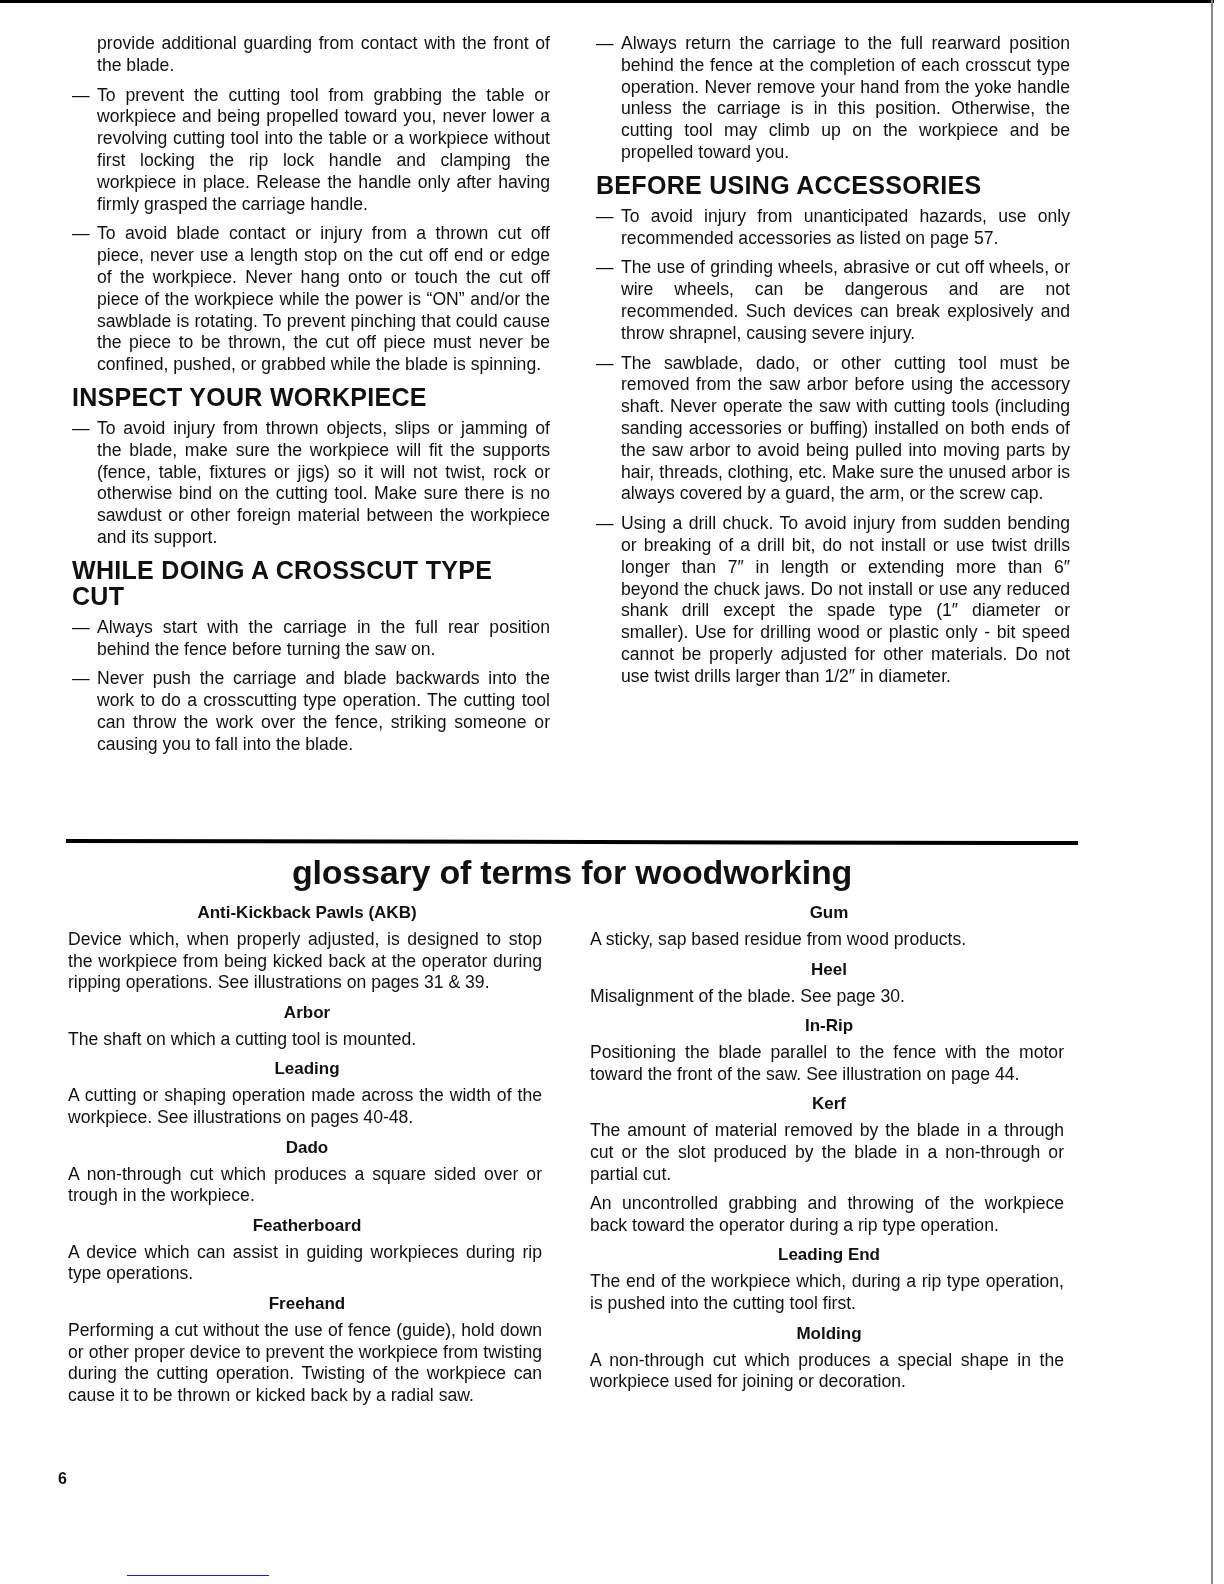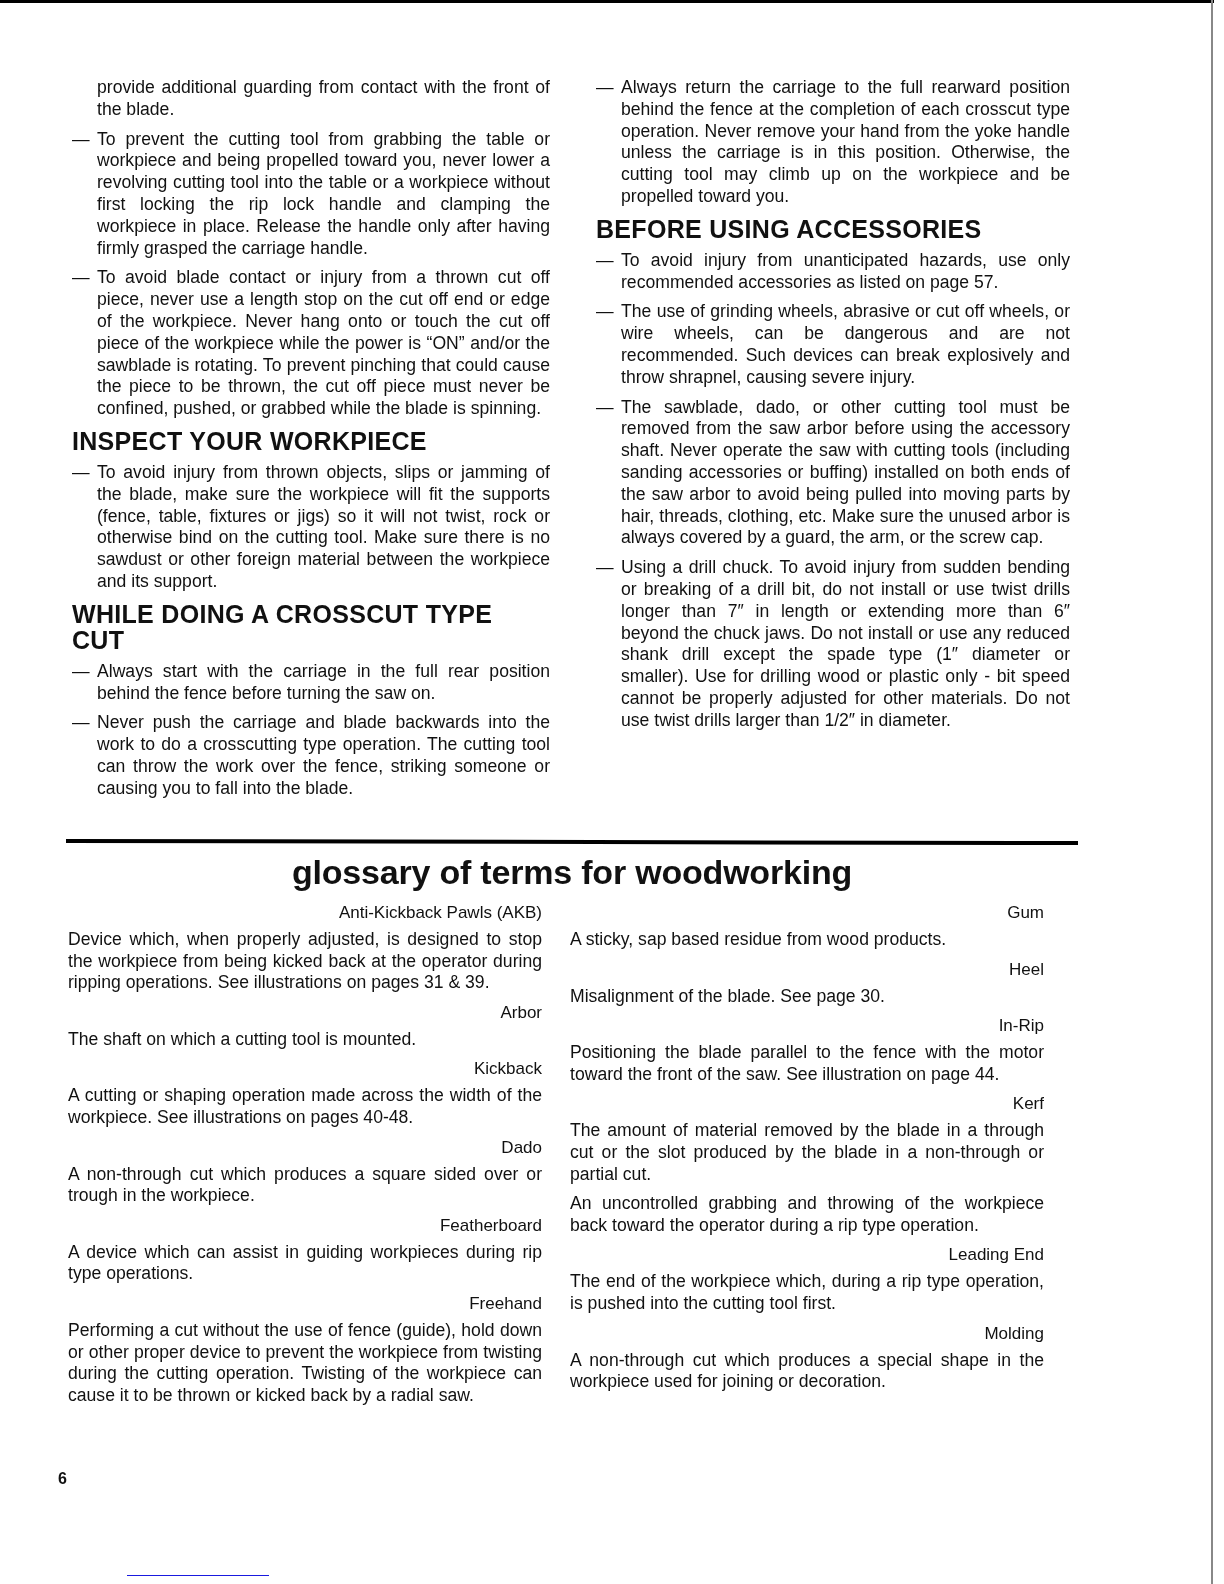--- a/index.html
+++ b/index.html
@@ -3,21 +3,21 @@
 <meta charset="utf-8">
 <style>
   html, body { margin: 0; padding: 0; background: #ffffff; }
   body {
     width: 1224px; height: 1584px; position: relative; overflow: hidden;
     font-family: "Liberation Sans", "DejaVu Sans", sans-serif; color: #111;
   }
   .top-border { position: absolute; left: 0; top: 0; width: 1214px; height: 3px; background: #000; }
   .right-border { position: absolute; left: 1211px; top: 0; width: 2px; height: 1584px; background: #888; }
 
-  .col { position: absolute; font-size: 17.6px; line-height: 21.8px; text-align: justify; margin-top: 44px; }
+  .col { position: absolute; font-size: 17.6px; line-height: 21.8px; text-align: justify; }
   .col-left { left: 72px; top: 33px; width: 478px; }
   .col-right { left: 596px; top: 33px; width: 474px; }
 
   .bullet { position: relative; padding-left: 25px; margin: 0 0 8px 0; }
   .bullet .dash { position: absolute; left: 0; top: 0; }
   .cont { padding-left: 25px; margin: 0 0 8px 0; }
 
   .heading {
     font-weight: bold; font-size: 25px; line-height: 26px; margin: 4px 0 8px 0;
     letter-spacing: 0.3px; text-align: left;
@@ -25,22 +25,22 @@
 
   .rule { position: absolute; left: 66px; top: 840px; width: 1012px; height: 4px; background: #000; transform: rotate(0.12deg); }
 
   .glossary-title {
     position: absolute; left: 0; width: 1144px; top: 848px; text-align: center;
     font-weight: bold; font-size: 34px; line-height: 48px; letter-spacing: -0.2px;
   }
 
   .gcol { position: absolute; font-size: 17.6px; line-height: 21.6px; text-align: justify; }
   .gcol-left { left: 68px; top: 902px; width: 474px; }
-  .gcol-right { left: 570px; top: 902px; width: 474px; }
-  .term { font-weight: normal; font-size: 17px; line-height: 22px; margin: 0 0 5px 4px; text-align: right; }
+  .gcol-right { left: 590px; top: 902px; width: 474px; }
+  .term { font-weight: bold; font-size: 17px; line-height: 22px; margin: 0 0 5px 4px; text-align: center; }
   .def { margin: 0 0 8px 0; }
 
   .page-number { position: absolute; left: 58px; top: 1470px; font-weight: bold; font-size: 16px; }
   .blue-line { position: absolute; left: 127px; top: 1575px; width: 142px; height: 1px; background: #1a1adf; }
 </style>
 </head>
 <body>
 
 <div class="top-border"></div>
 <div class="right-border"></div>
@@ -106,21 +106,21 @@
 <div class="gcol gcol-left">
   <div>
     <div class="term">Anti-Kickback Pawls (AKB)</div>
     <div class="def">Device which, when properly adjusted, is designed to stop the workpiece from being kicked back at the operator during ripping operations. See illustrations on pages 31 &amp; 39.</div>
   </div>
   <div>
     <div class="term">Arbor</div>
     <div class="def">The shaft on which a cutting tool is mounted.</div>
   </div>
   <div>
-    <div class="term">Kickback</div>
+    <div class="term">Leading</div>
     <div class="def">A cutting or shaping operation made across the width of the workpiece. See illustrations on pages 40-48.</div>
   </div>
   <div>
     <div class="term">Dado</div>
     <div class="def">A non-through cut which produces a square sided over or trough in the workpiece.</div>
   </div>
   <div>
     <div class="term">Featherboard</div>
     <div class="def">A device which can assist in guiding workpieces during rip type operations.</div>
   </div>

